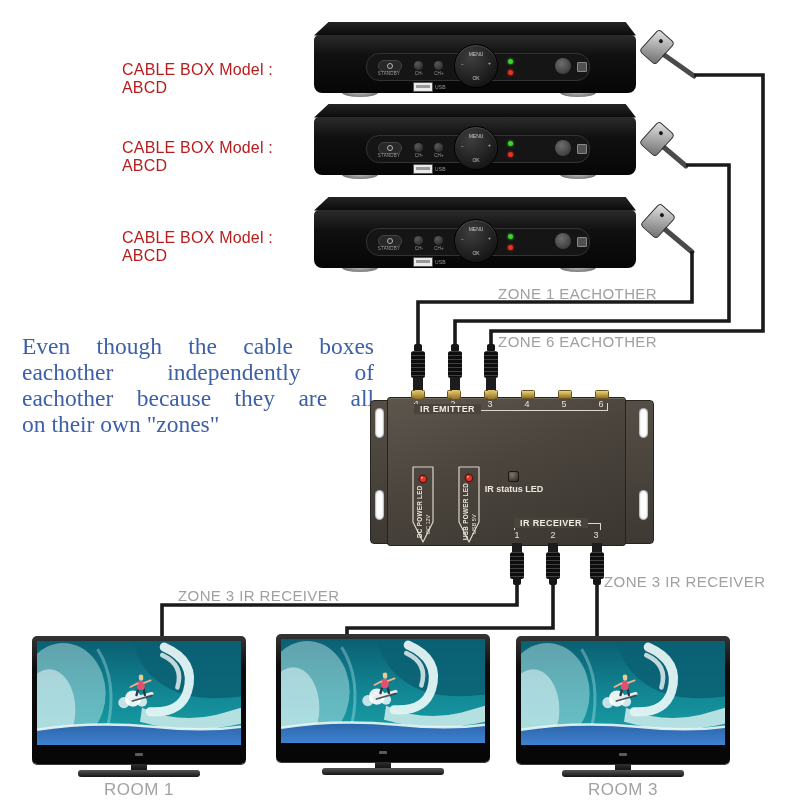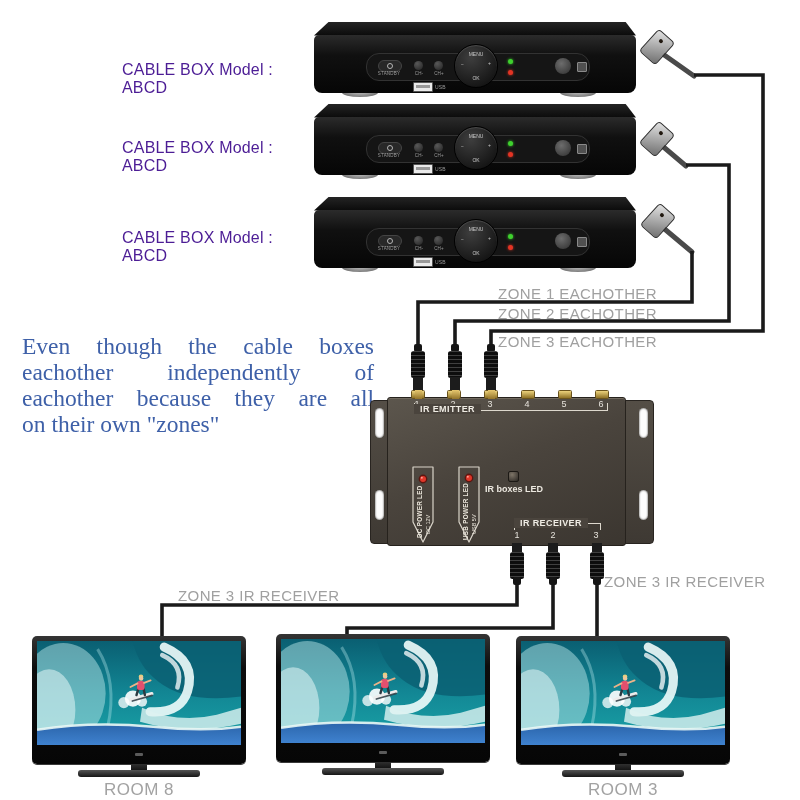--- a/index.html
+++ b/index.html
@@ -1,21 +1,21 @@
 <!DOCTYPE html>
 <html><head>
 <meta charset="utf-8">
 <style>
   html,body{margin:0;padding:0;background:#fff;}
   .abs{position:absolute;}
   #stage{position:relative;width:800px;height:800px;background:#fff;overflow:hidden;
          font-family:"Liberation Sans",sans-serif;}
 
   
-  .cablebox-label{font-size:16px;color:#4c1d95;letter-spacing:.2px;width:200px;}
+  .cablebox-label{font-size:16px;color:#b91c1c;letter-spacing:.2px;width:200px;}
   .zone-label{font-size:15px;color:#a0a0a0;letter-spacing:.4px;white-space:nowrap;}
   .zone-label.right{text-align:right;width:207px;}
   .note{font-family:"Liberation Serif",serif;color:#3e60a8;font-size:23.5px;line-height:26px;width:352px;}
   .note .j{text-align:justify;text-align-last:justify;}
 
   
   .cbox{width:322px;height:78px;left:314px;}
   .cb-top{position:absolute;left:0;top:0;width:322px;height:13.5px;
           background:linear-gradient(180deg,#242424,#0a0a0a);
           clip-path:polygon(4.5% 0,96.8% 0,100% 100%,0 100%);}
@@ -149,22 +149,21 @@
   <div class="abs cablebox-label" style="left:122px;top:229px">CABLE BOX Model : ABCD</div>
 
   <div class="abs note" style="left:22px;top:333px">
     <div class="j">Even though the cable boxes</div>
     <div class="j">eachother independently of</div>
     <div class="j">eachother because they are all</div>
     <div>on their own "zones"</div>
   </div>
 
   <div class="abs zone-label right" style="left:450px;top:285px">ZONE 1 EACHOTHER</div>
-  <div class="abs zone-label right" style="left:450px;top:305px">ZONE 2 EACHOTHER</div>
-  <div class="abs zone-label right" style="left:450px;top:333px">ZONE 3 EACHOTHER</div>
+  <div class="abs zone-label right" style="left:450px;top:333px">ZONE 6 EACHOTHER</div>
 
   <div class="abs zone-label" style="left:178px;top:587px">ZONE 3 IR RECEIVER</div>
   <div class="abs zone-label" style="left:604px;top:573px">ZONE 3 IR RECEIVER</div>
 
   <svg class="abs" style="left:0;top:0;pointer-events:none" width="800" height="800">
     <g stroke="#4a4a4a" stroke-width="5" stroke-linecap="round">
       <path d="M660,52 L694,76"></path>
       <path d="M660,144 L686,166"></path>
       <path d="M661,226 L692,252"></path>
     </g>
@@ -221,21 +220,21 @@
     <circle cx="63" cy="12" r="4.4" fill="#5d1610"></circle>
     <circle cx="63" cy="12" r="3" fill="#e0372a"></circle>
     <circle cx="61.8" cy="10.8" r="1" fill="#ff9f94"></circle>
     <text transform="translate(16,72) rotate(-90)" font-size="6.3" font-weight="bold" fill="#ece7dc" letter-spacing=".3">DC POWER LED</text>
     <text transform="translate(23.5,68) rotate(-90)" font-size="5.5" fill="#ece7dc">DC 12V</text>
     <text transform="translate(62,74) rotate(-90)" font-size="6.3" font-weight="bold" fill="#ece7dc" letter-spacing=".3">USB POWER LED</text>
     <text transform="translate(69.5,68) rotate(-90)" font-size="5.5" fill="#ece7dc">USB 5V</text>
   </svg>
 
   <div class="status-ico"></div>
-  <div class="status-lab">IR boxes LED</div>
+  <div class="status-lab">IR status LED</div>
 
   <div class="bracket-bot" style="left:514px;top:523px;width:85px;height:6px"></div>
   <div class="bracket-label" style="left:514px;top:518px;width:85px">
     <span>IR RECEIVER</span>
   </div>
   <div class="pnum" style="left:511px;top:530px">1</div>
   <div class="pnum" style="left:547px;top:530px">2</div>
   <div class="pnum" style="left:590px;top:530px">3</div>
 
   <div class="plug" style="left:411px;top:344px;height:56px">
@@ -359,21 +358,21 @@
   </div>
     <div class="tv" style="left: 32px; top: 636px;">
     <div class="tv-frame">
       <svg class="tv-screen" width="204" height="104" viewBox="0 0 202 103" preserveAspectRatio="none">
           <use href="#wavescene"></use>
         </svg>
       <div class="tv-brand-dot"></div>
     </div>
     <div class="tv-neck"></div>
     <div class="tv-base"></div>
-    <div class="room-label">ROOM 8</div>
+    <div class="room-label">ROOM 1</div>
   </div>
     <div class="tv" style="left: 276px; top: 634px;">
     <div class="tv-frame">
       <svg class="tv-screen" width="204" height="104" viewBox="0 0 202 103" preserveAspectRatio="none">
           <use href="#wavescene"></use>
         </svg>
       <div class="tv-brand-dot"></div>
     </div>
     <div class="tv-neck"></div>
     <div class="tv-base"></div>

